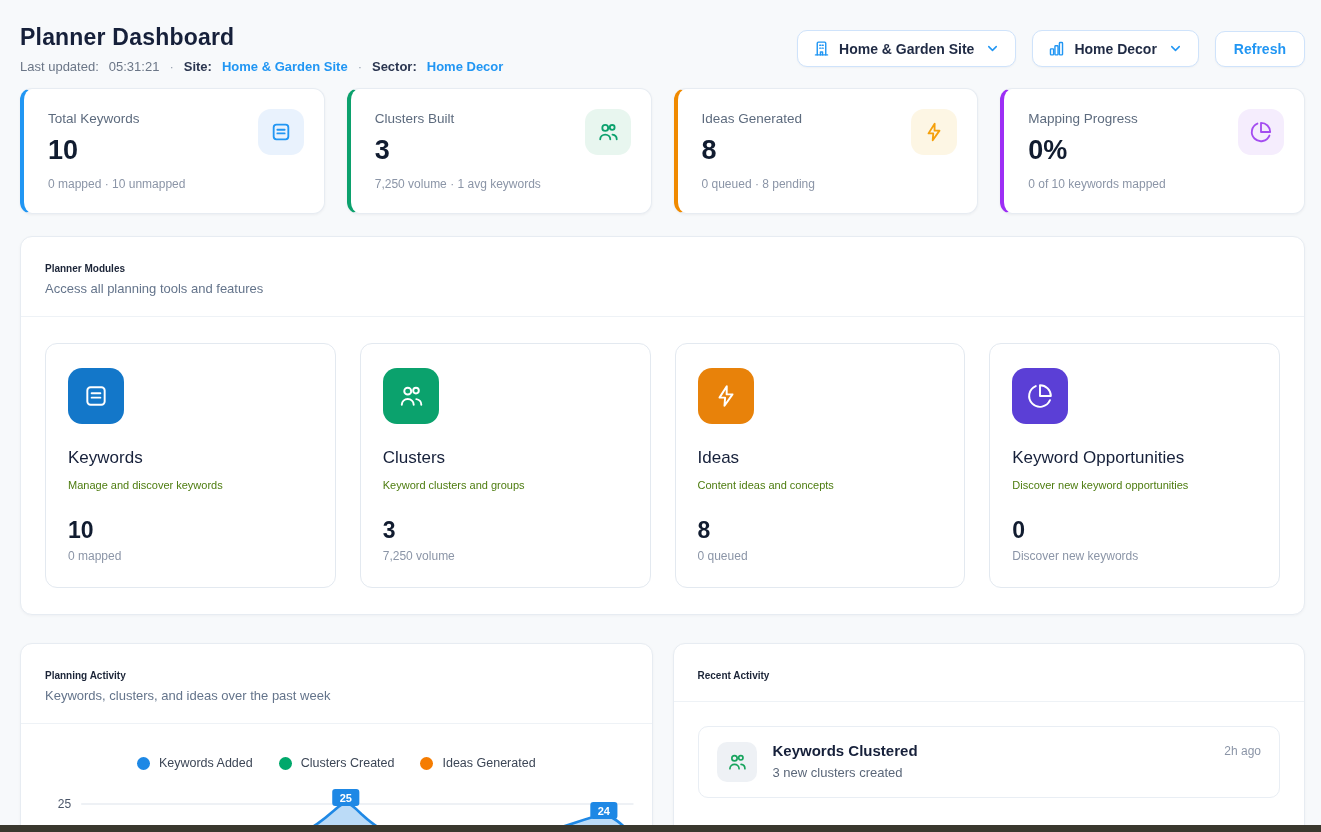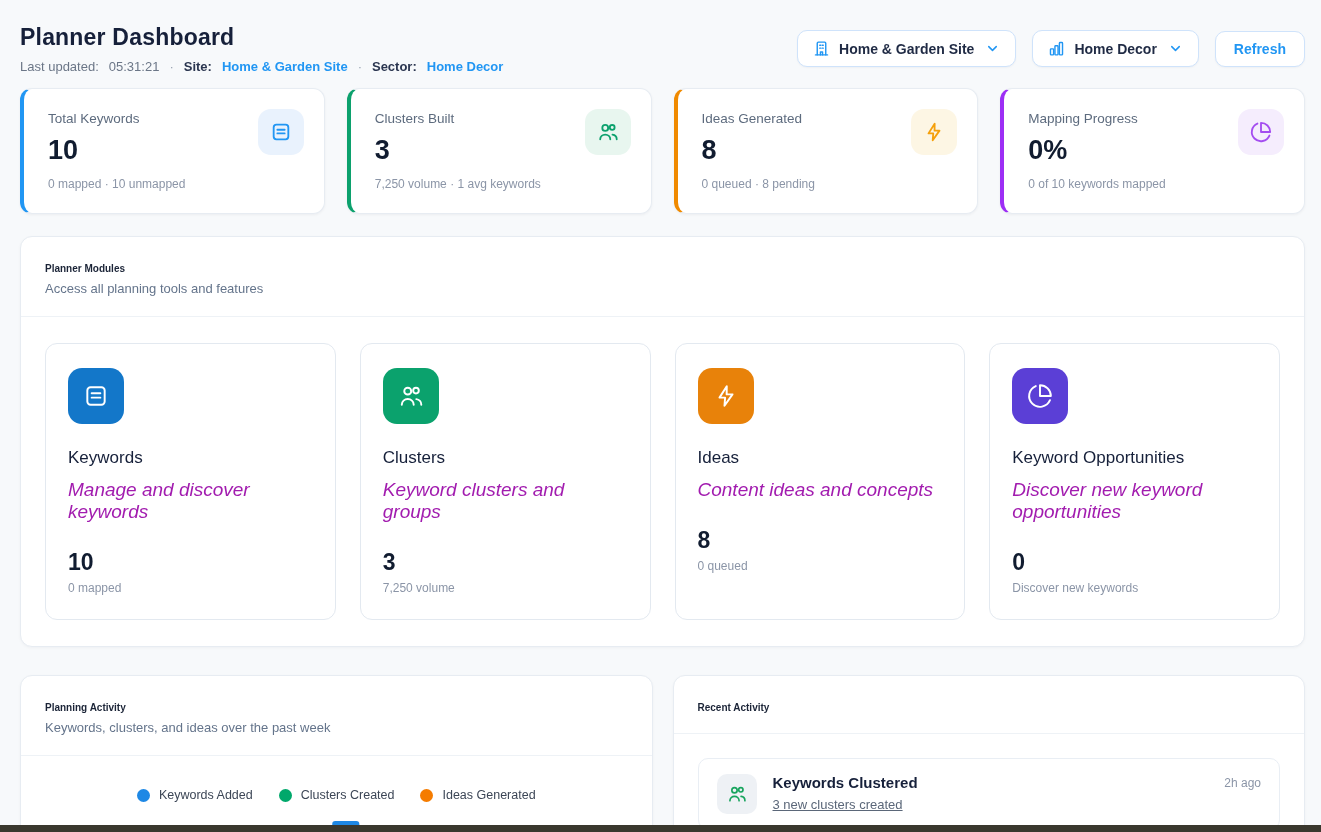--- a/index.html
+++ b/index.html
@@ -47,40 +47,40 @@
     box-shadow:0 1px 3px rgba(16,24,40,.04);
   }
   .section-head { padding:26px 24px 20px 24px; border-bottom:1px solid #eef2f6; }
   .section-title { font-size:10px; font-weight:800; color:#1b2437; }
   .section-sub { font-size:13px; color:#64748b; margin-top:7px; }
   .modules-grid { display:grid; grid-template-columns:repeat(4,1fr); gap:24px; padding:26px 24px; }
   .module-card { border:1px solid #e3e9f0; border-radius:12px; padding:24px 22px; background:#fff; cursor:pointer; }
   .module-tile { width:56px; height:56px; border-radius:14px; color:#fff;
     display:flex; align-items:center; justify-content:center; }
   .module-title { font-size:17px; font-weight:400; color:#16203a; margin-top:24px; }
-  .module-desc { font-size:19px; color:#a21caf; margin-top:11px;font-style:italic; }
+  .module-desc { font-size:11px; color:#4d7c0f; margin-top:11px; }
   .module-value { font-size:23px; font-weight:800; color:#111c30; margin-top:26px; }
   .module-caption { font-size:12px; color:#8b95a7; margin-top:5px; }
 
   
   .bottom { margin-top:28px; display:grid; grid-template-columns:1fr 1fr; gap:20px; }
   .legend { display:flex; justify-content:center; gap:26px; margin-top:32px; }
   .legend-item { display:flex; align-items:center; gap:9px; font-size:12.5px; color:#3c4656; cursor:pointer; }
   .legend-dot { width:13px; height:13px; border-radius:50%; }
   .chart-wrap { margin:10px 14px 0 14px; }
   .chart-wrap svg { display:block; width:100%; height:64px; }
 
   .ra-body { padding:24px; }
   .ra-item { display:flex; align-items:flex-start; gap:16px; border:1px solid #e9eef4;
     border-radius:10px; padding:15px 18px; background:#fff; }
   .ra-icon { width:40px; height:40px; border-radius:10px; background:#eef1f5; color:#17a45d;
     display:flex; align-items:center; justify-content:center; flex:none; }
   .ra-text { flex:1; }
   .ra-title { font-size:15px; font-weight:800; color:#16203a; }
-  .ra-desc { font-size:13px; color:#5b6779; margin-top:6px;text-decoration:underline; }
+  .ra-desc { font-size:13px; color:#5b6779; margin-top:6px; }
   .ra-time { font-size:12px; color:#8b95a7; margin-top:2px; }
 
   .window-edge { position:fixed; left:0; bottom:0; width:100%; height:7px; background:#3a382e; z-index:20; }
 </style>
 </head>
 <body>
 
 <div class="page">
 
   <div class="header">

